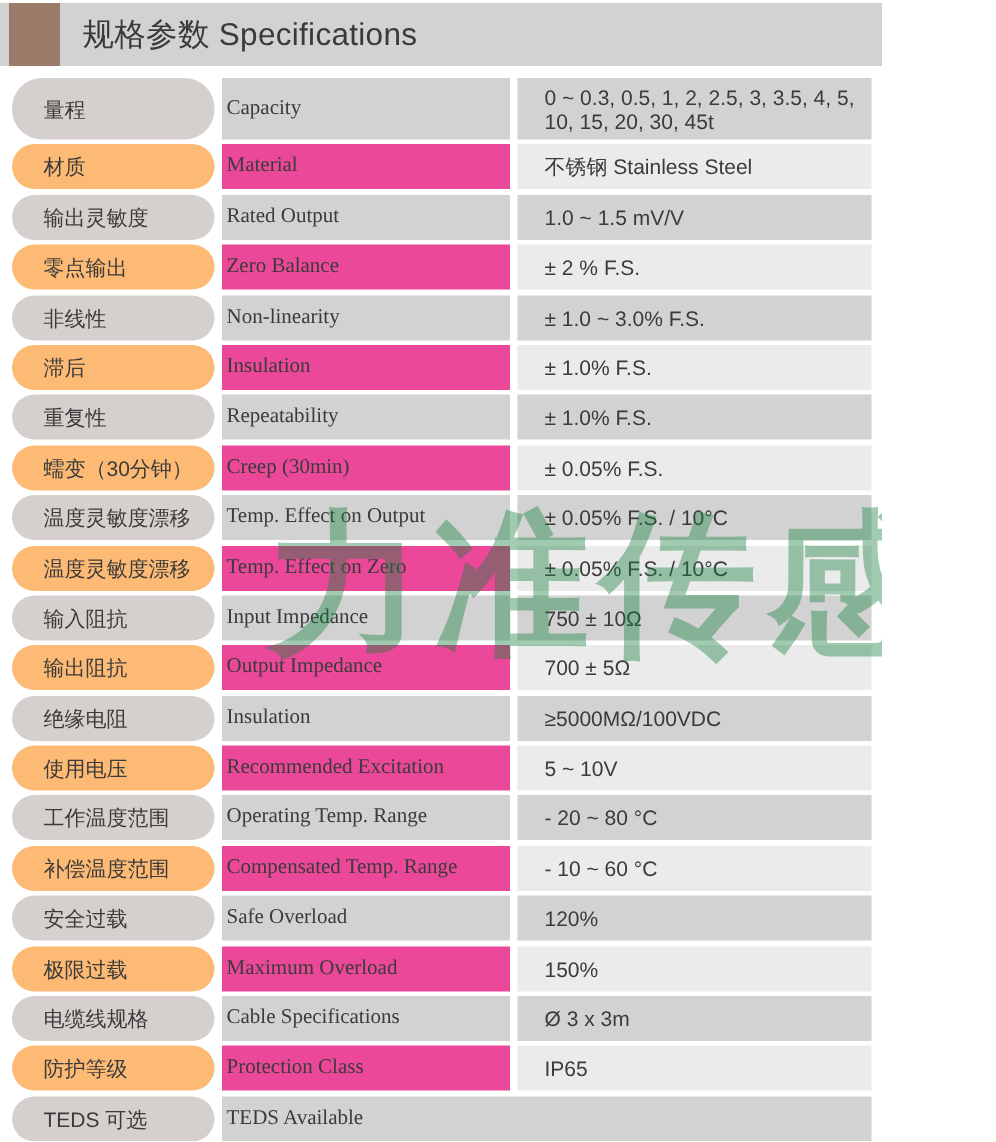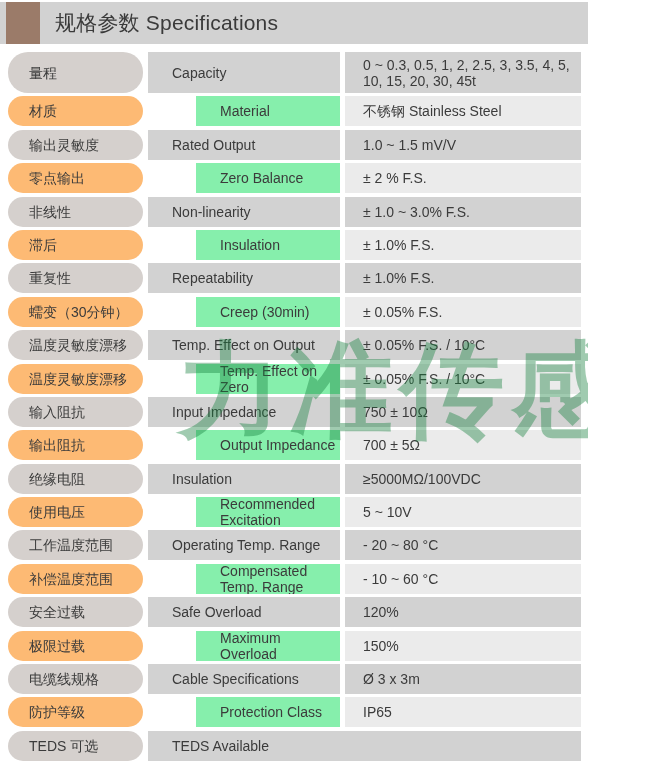--- a/index.html
+++ b/index.html
@@ -49,24 +49,24 @@
   .cell {
     display: flex;
     align-items: center;
     font-size: 14px;
     color: #3b3b3b;
     line-height: 16px;
     white-space: pre-line;
     overflow: hidden;
   }
   .cell.cn  { padding-left: 21px; background: #d5d0cd; border-radius: 20px; }
-  .cell.en  { padding-left: 24px;  background: #d2d2d2; }
+  .cell.en  { padding-left: 3px;  background: #d2d2d2; font-family: Liberation Serif, serif; }
   .cell.val { padding-left: 18px; background: #d2d2d2; }
   .cell.light.cn  { background: #fdba74; }
-  .cell.light.en  { background: #86efac; margin-left: 48px; }
+  .cell.light.en  { background: #ec4899; }
   .cell.light.val { background: #ebebeb; }
   .cell.span23 { grid-column: 2 / 4; }
   
   .watermark {
     position: absolute;
     left: 178px; top: 336px;
     font-size: 104px;
     line-height: 1.05;
     font-weight: 700;
     color: #15803d;

